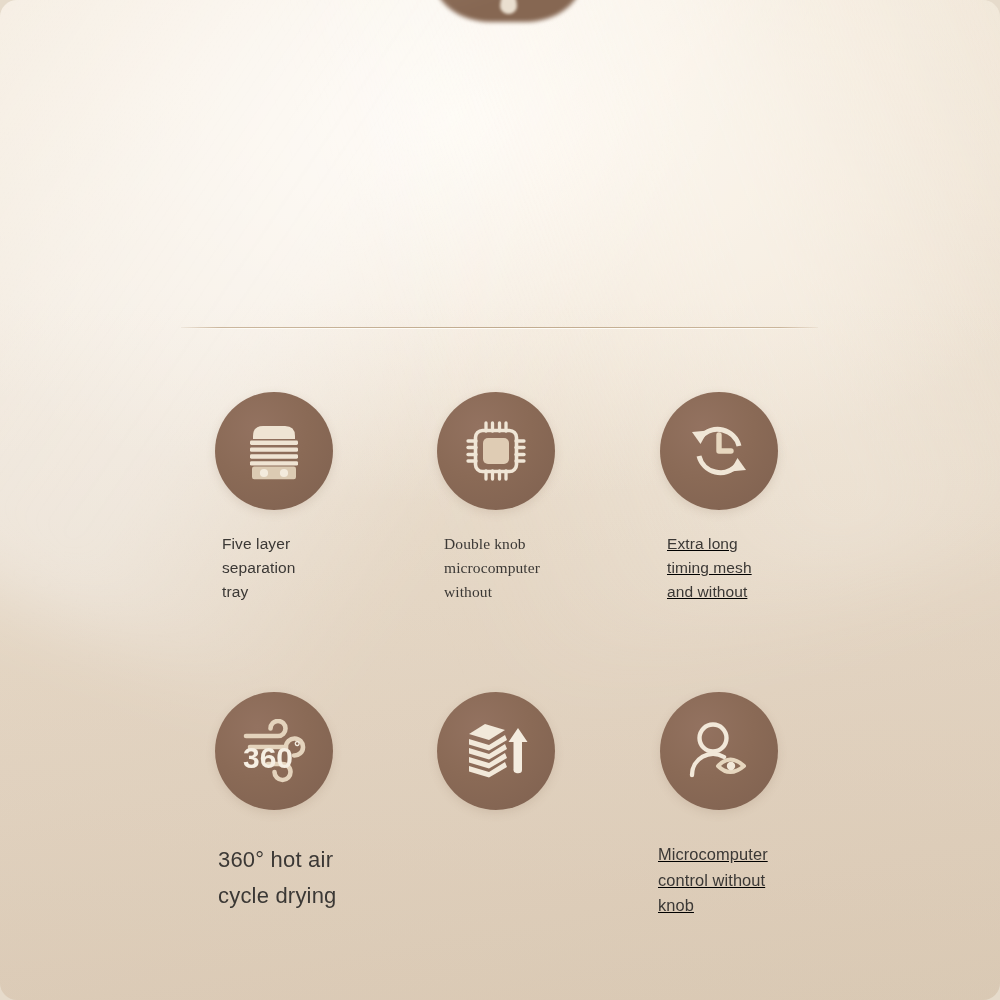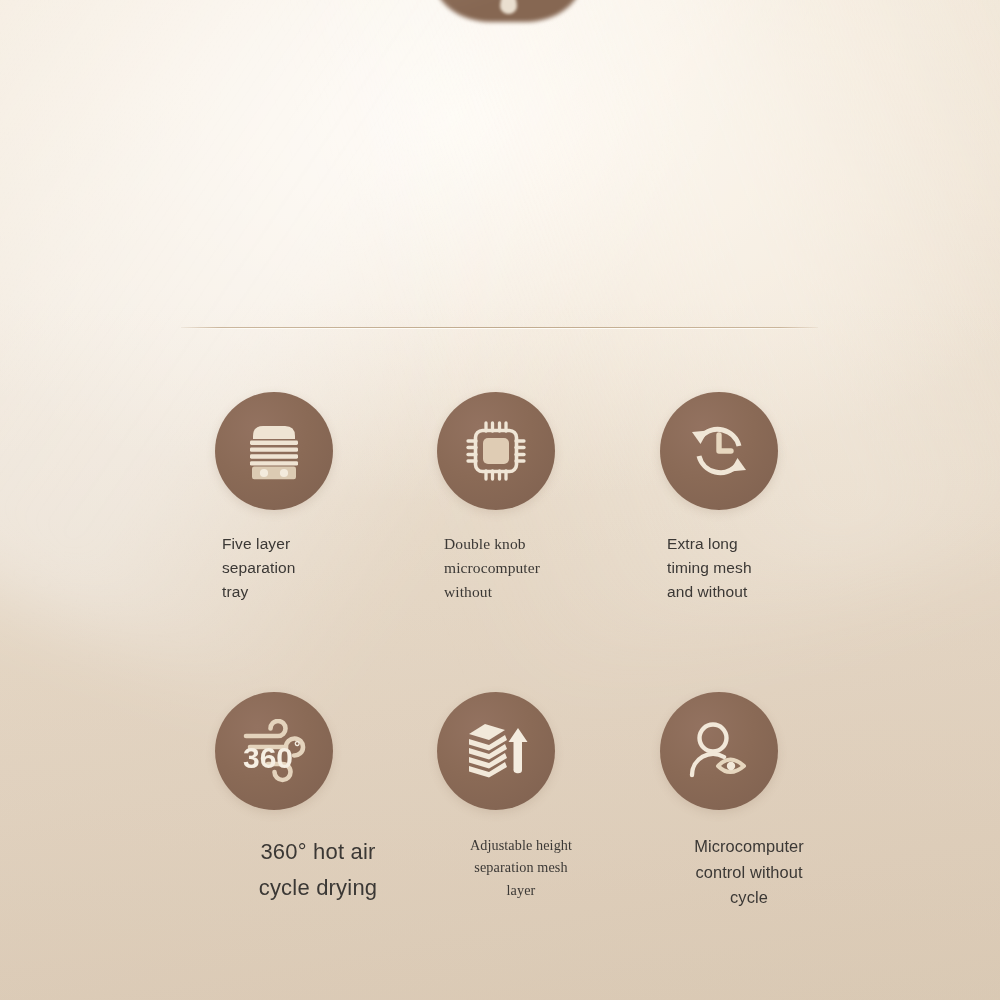--- a/index.html
+++ b/index.html
@@ -23,20 +23,21 @@
     background:
       radial-gradient(ellipse 900px 520px at 46% 12%, rgba(255,250,243,0.92) 0%, rgba(250,242,231,0.55) 42%, rgba(243,233,219,0.0) 74%),
       linear-gradient(170deg,
         #f2e9dc 0%,
         #efe5d6 16%,
         #ece0d0 34%,
         #e9dccb 52%,
         #e6d8c7 70%,
         #e3d4c2 86%,
         #e0d1be 100%);
+    border-radius: 17px;
   }
 
   
   .light-sweep {
     position: absolute;
     left: -160px;
     top: -220px;
     width: 900px;
     height: 900px;
     transform: rotate(24deg);
@@ -119,21 +120,21 @@
   .feature-row {
     display: flex;
     width: 640px;
   }
   .feature-row.row-1 { height: 300px; }
   .feature-cell {
     width: 222px;
     position: relative;
   }
   .feature-cell.c2 { width: 223px; font-family: Liberation Serif, serif; }
-  .feature-cell.c3 { width: 195px; }
+  .feature-cell.c3 { width: 195px; text-decoration: underline; }
 
   .icon-badge {
     width: 118px;
     height: 118px;
     border-radius: 50%;
     background: radial-gradient(circle at 36% 30%, #937260 0%, #8a6a56 46%, #7f6150 100%);
     box-shadow: 0 3px 10px rgba(140,112,86,0.18);
     display: flex;
     align-items: center;
     justify-content: center;
@@ -166,21 +167,21 @@
     line-height: 1.58;
     margin-left: 14px;
     max-width: 170px;
   }
   .caption.med {
     font-size: 16.4px;
     line-height: 1.56;
     margin-left: 13px;
     max-width: 185px;
   }
-  .feature-row.row-2 .caption { margin-top: 24px; text-align: center; }
+  .feature-row.row-2 .caption { margin-top: 32px; }
 </style>
 </head>
 <body>
 
 <div class="stage">
 
   <div class="light-sweep"></div>
   <div class="light-sweep b"></div>
   <div class="shadow-wash"></div>
 
@@ -309,40 +310,35 @@
                 <path d="M22 4 L42 10 L26 20 L6 14 Z"></path>
                 <path d="M6 19 L26 25 L42 15 L44 20 L26 30.5 L6 24.5 Z"></path>
                 <path d="M6 28 L26 34 L42 24 L44 29 L26 39.5 L6 33.5 Z"></path>
                 <path d="M6 37 L26 43 L42 33 L44 38 L26 48.5 L6 42.5 Z"></path>
                 <path d="M6 46 L26 52 L42 42 L44 47 L26 57.5 L6 51.5 Z"></path>
               </g>
               <path d="M55 8 L64.5 22 H59 V50 Q59 54 53 53 Q50 52.4 50.5 49 V22 H45.5 Z" fill="#f4ecdf"></path>
             </svg>
           </span>
         </div>
-        <div class="caption small">
-          <span>Adjustable height</span><br>
-          <span> separation mesh</span><br>
-          <span>layer</span>
-        </div>
       </div>
 
       <div class="feature-cell c3">
         <div class="icon-badge">
           <span>
             <svg width="66" height="62" viewBox="0 0 66 62" fill="none">
               <circle cx="27" cy="18" r="13.5" stroke="#f2e8d9" stroke-width="4.4" fill="none"></circle>
               <path d="M6 55 A21 21 0 0 1 38 37" stroke="#f2e8d9" stroke-width="4.4" fill="none" stroke-linecap="round"></path>
               <path d="M32 46 Q44 33 58 46 Q44 58 32 46 Z" stroke="#e6d6be" stroke-width="4" fill="none" stroke-linejoin="round"></path>
               <circle cx="45" cy="46" r="4.2" fill="#f2e8d9"></circle>
             </svg>
           </span>
         </div>
         <div class="caption med">
           <span>Microcomputer</span><br>
           <span>control without</span><br>
-          <span>cycle</span>
+          <span>knob</span>
         </div>
       </div>
     </div>
 
   </div>
 </div>
 
 </body></html>

